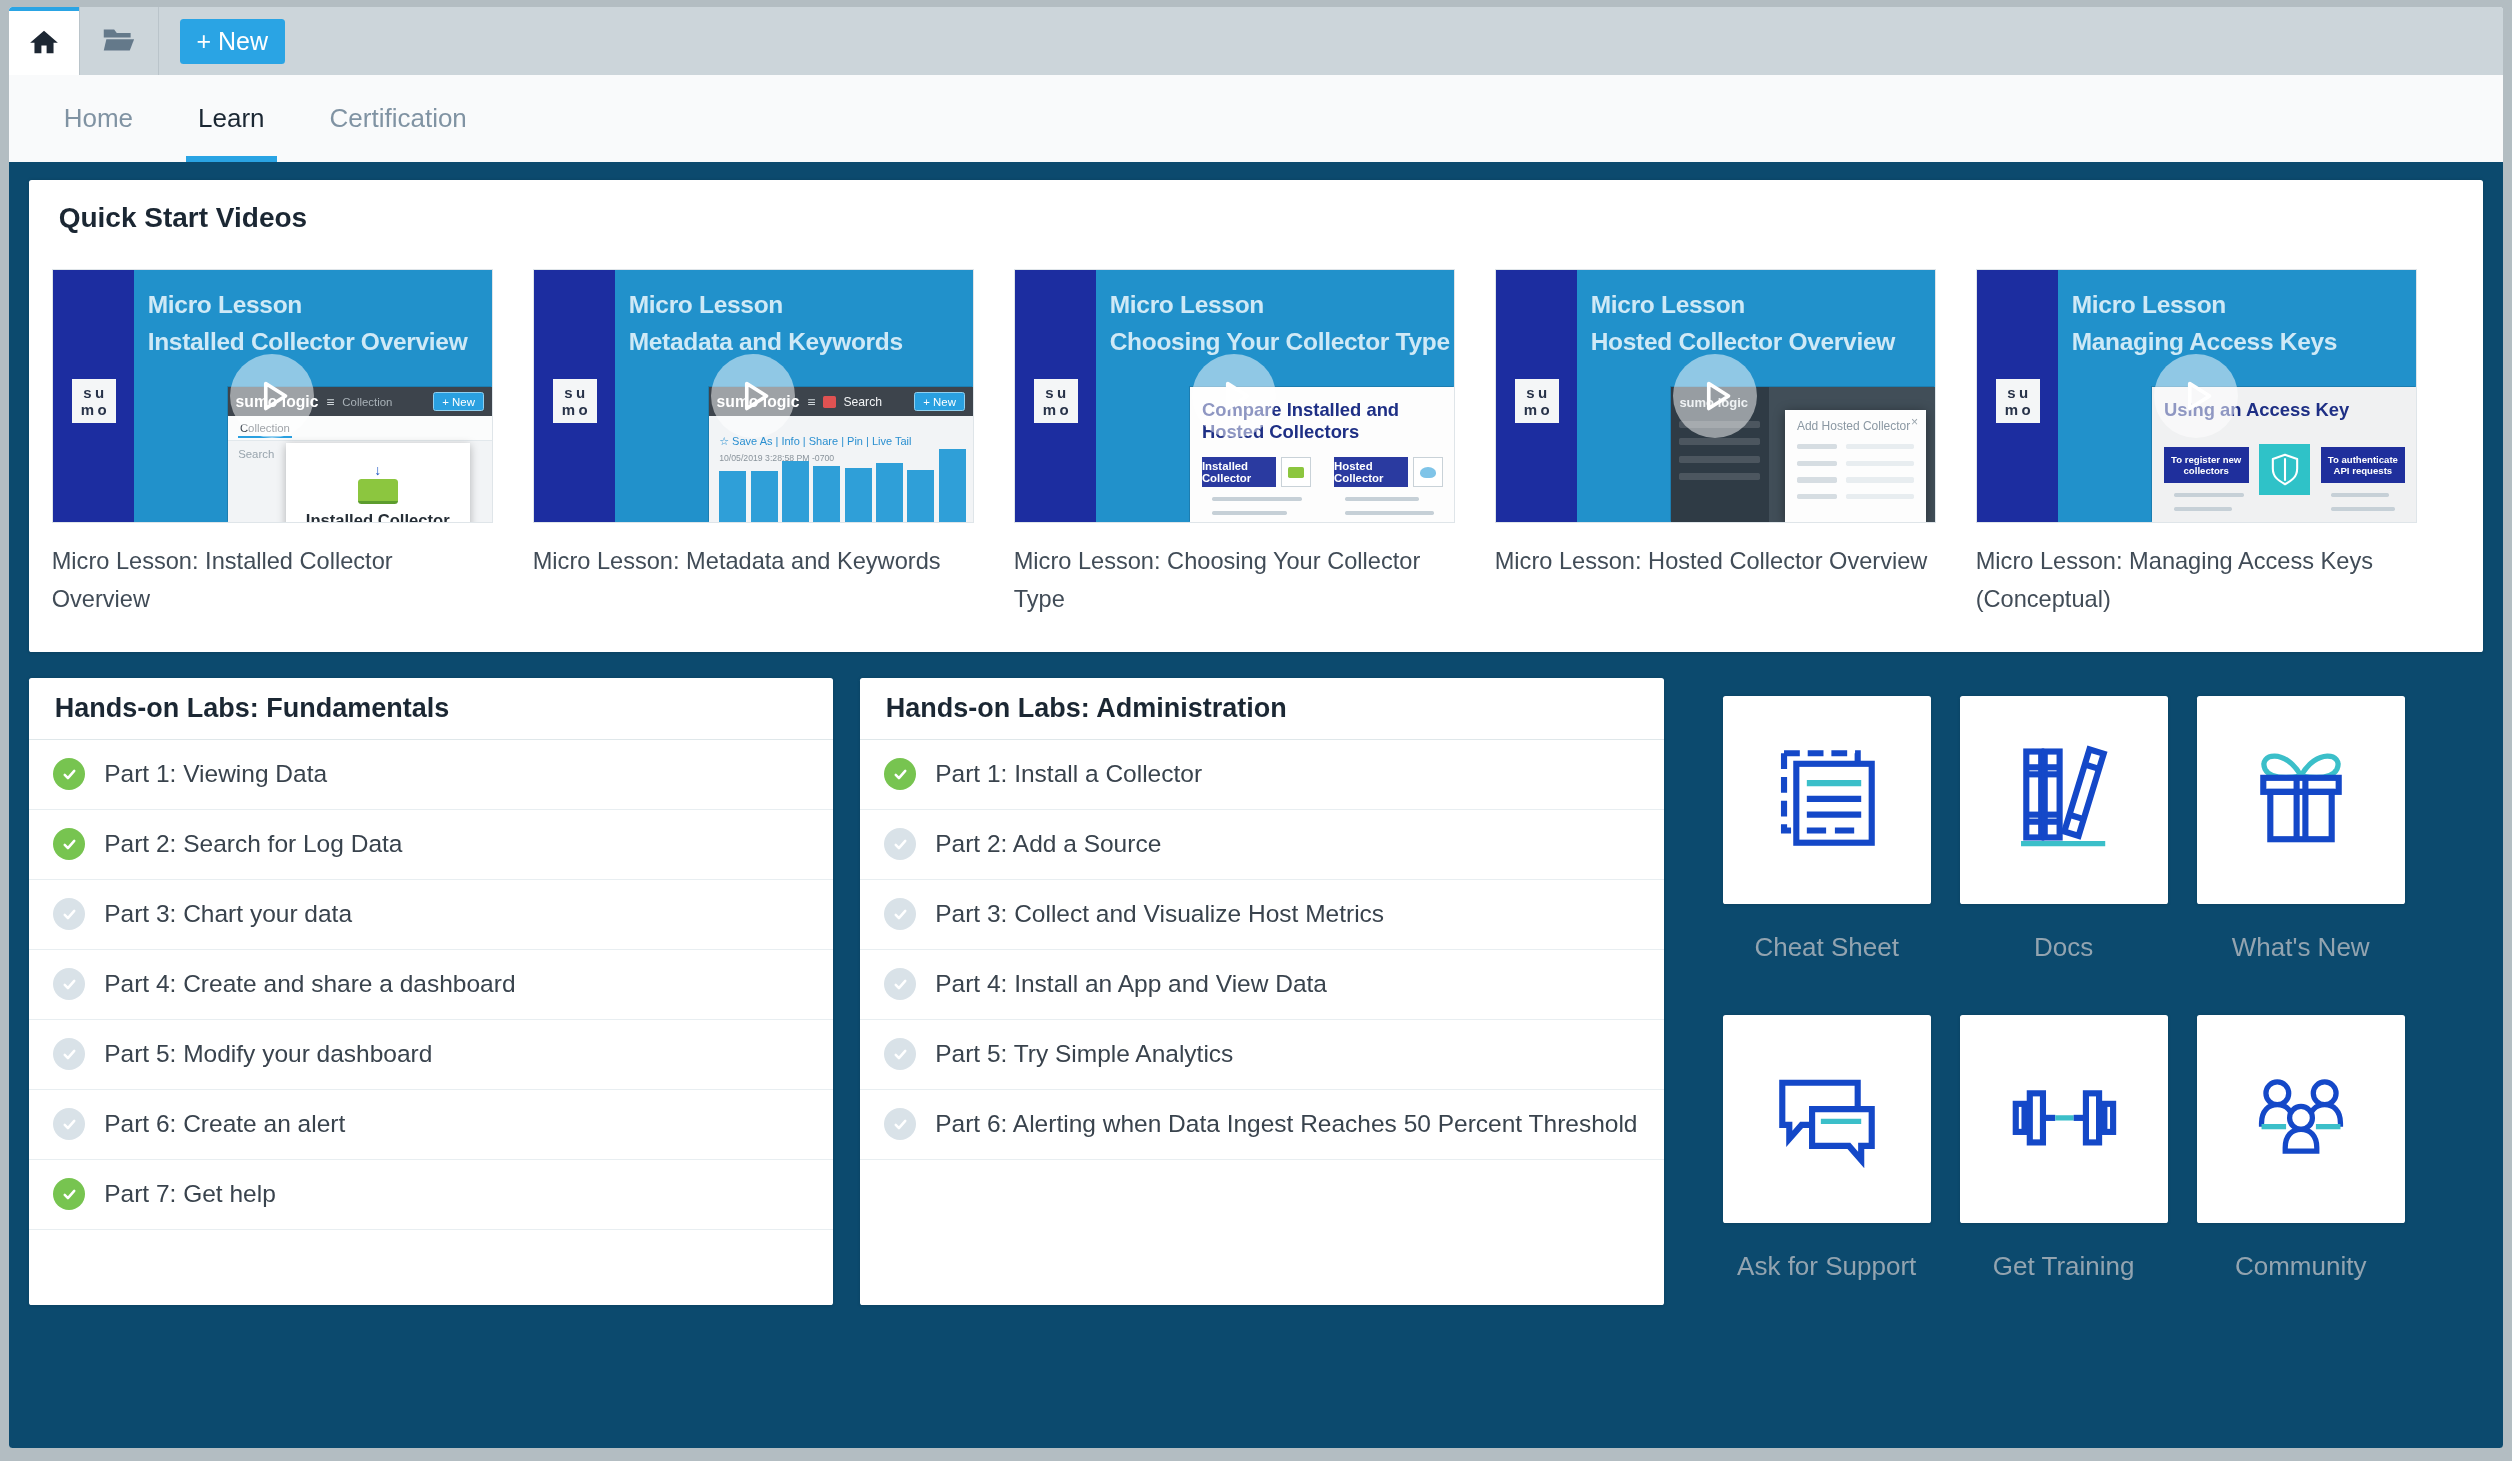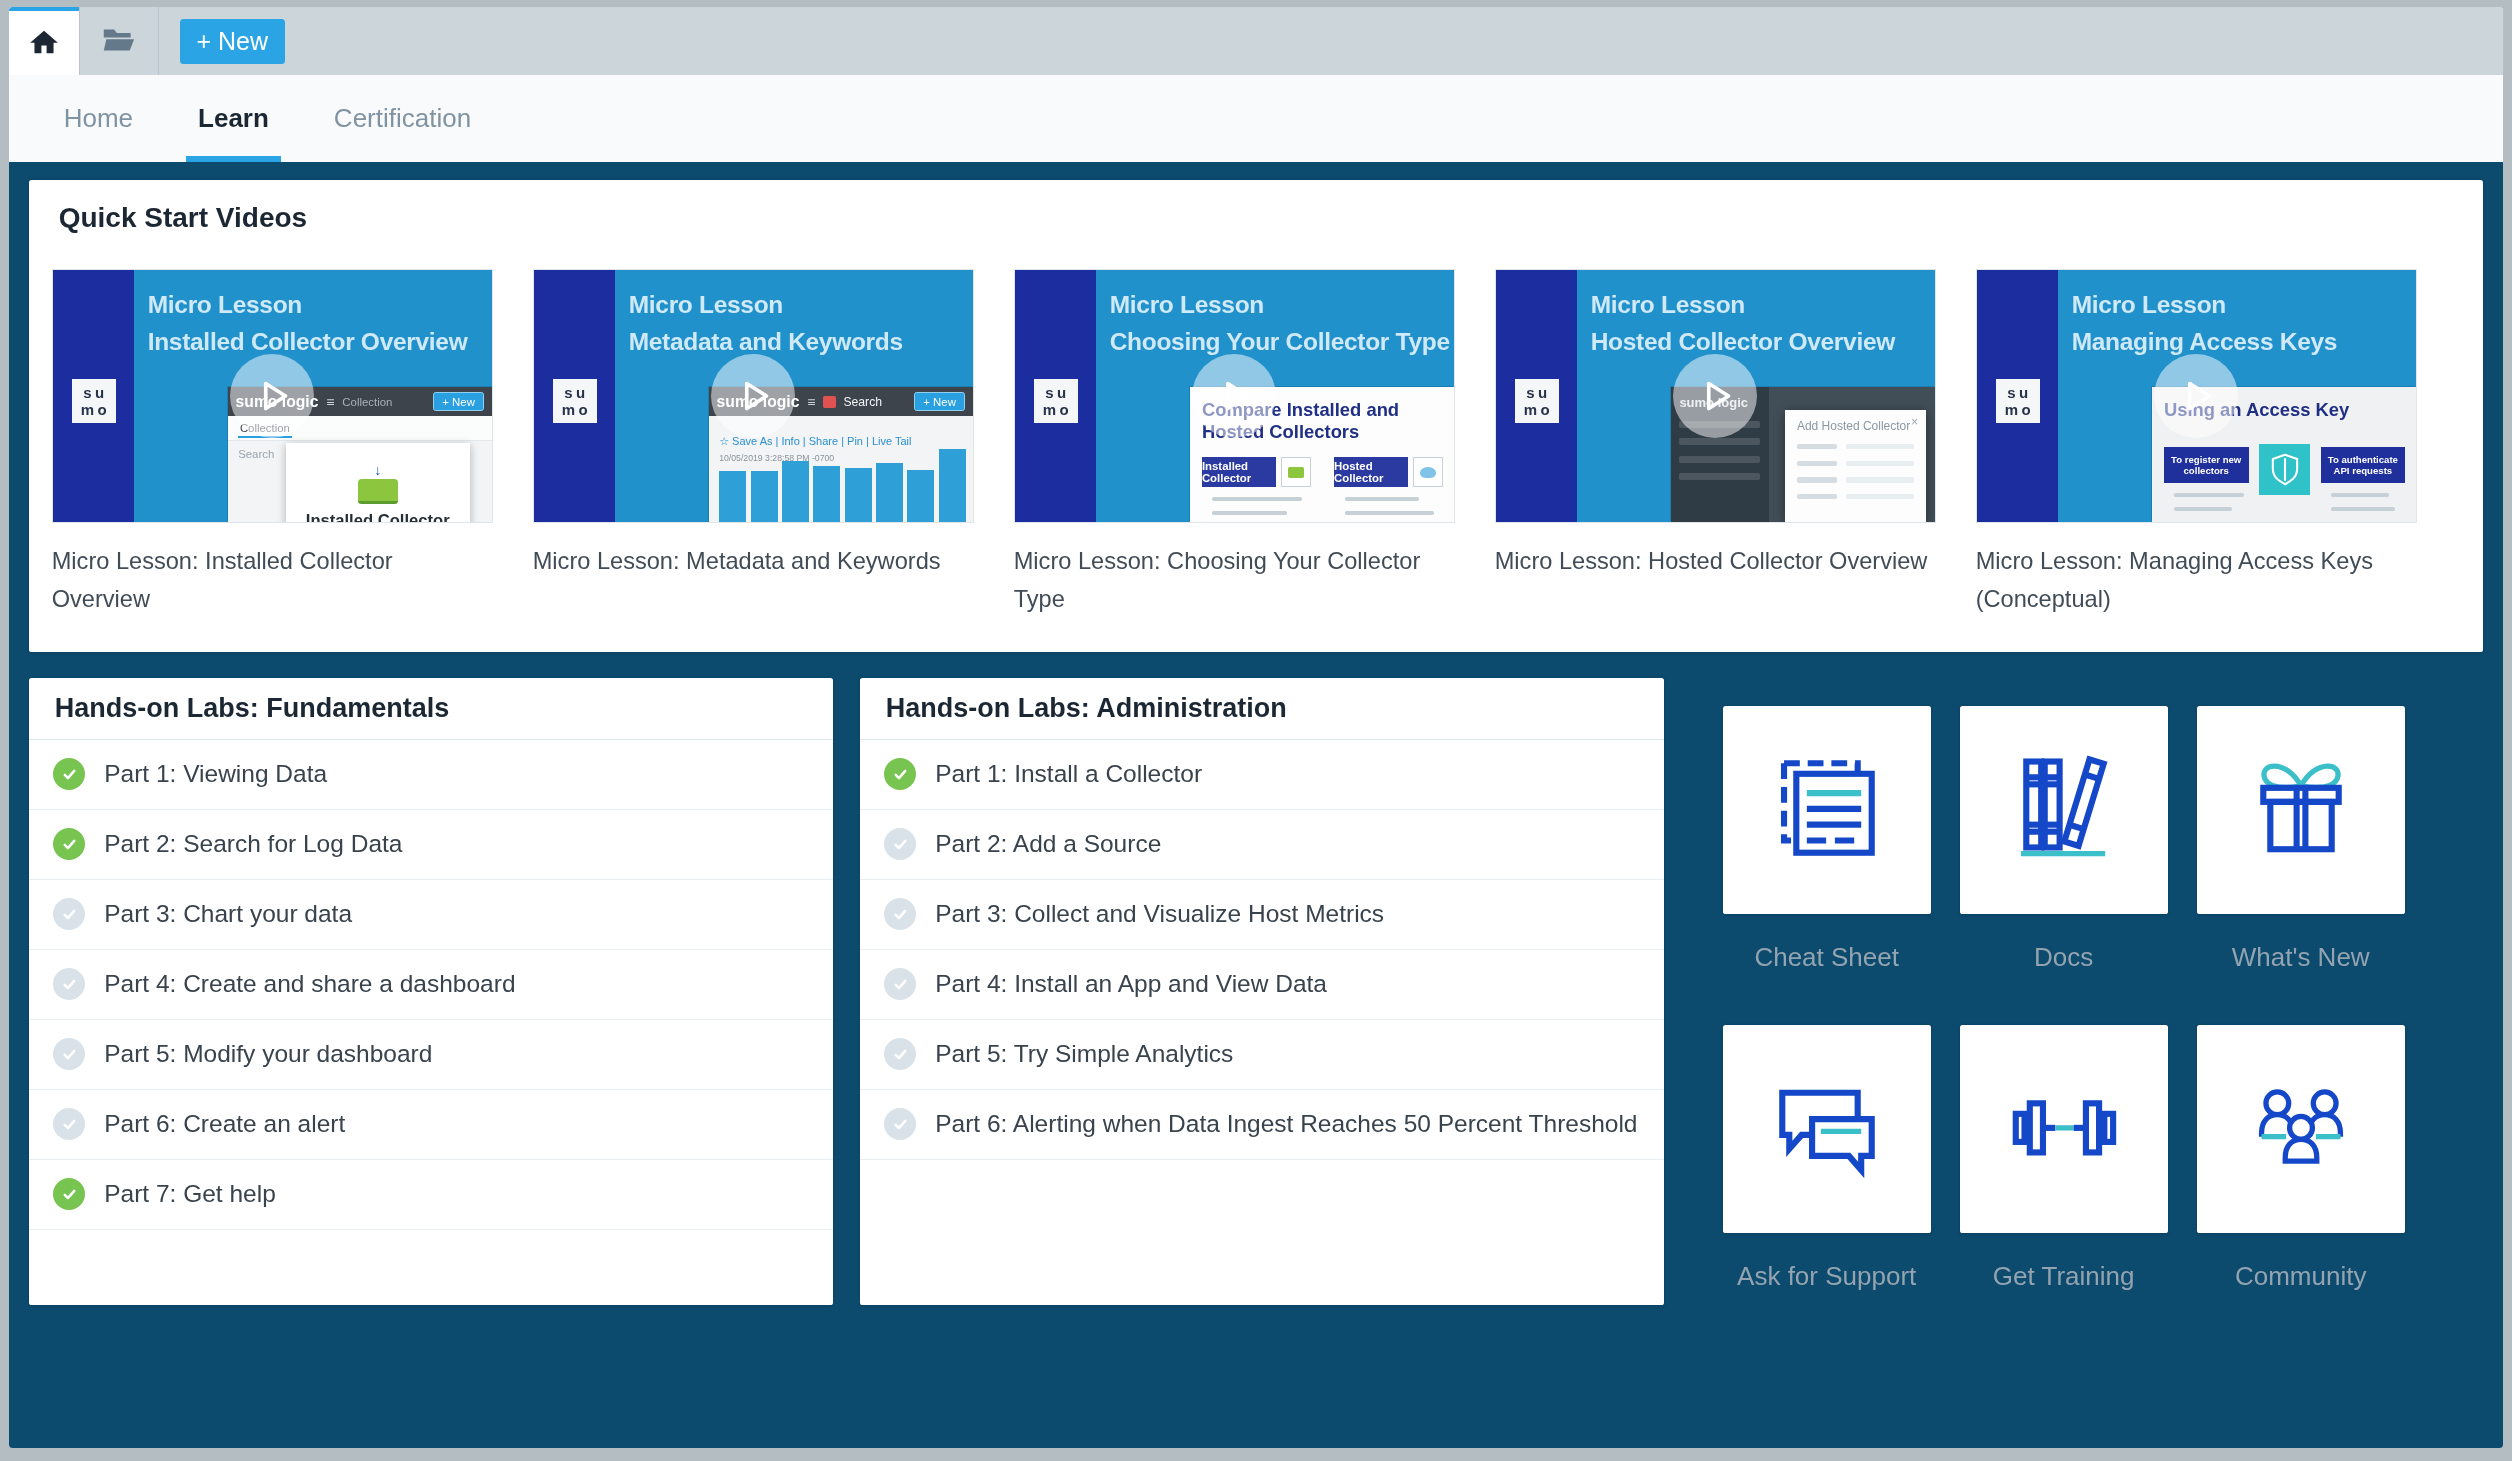--- a/index.html
+++ b/index.html
@@ -24,21 +24,21 @@
     margin:12.2px 0 0 21px; width:105px; height:45px; background:#2aa4e4;
     border-radius:3.5px; color:#fff; font-size:25px;
     display:flex; align-items:center; justify-content:center; cursor:pointer;
   }
   
   .subnav { height:87px; background:#f9fafb; display:flex; align-items:stretch; padding-left:55px; flex-shrink:0; }
   .nav-item {
     display:flex; align-items:center; font-size:26px; color:#8093a3;
     position:relative; margin-right:65px; cursor:pointer;
   }
-  .nav-item.active { color:#1b2733; font-weight:bold; }
+  .nav-item.active { color:#1b2733; font-weight:normal; }
   .nav-item.active::after {
     content:""; position:absolute; left:-12.2px; right:-12.2px; bottom:0; height:6.1px; background:#2aa4e4;
   }
   
   .content { flex:1; background:#0c4a6e; padding:17.5px 20px 0; overflow:hidden; }
   .card { background:#fff; border-radius:2.6px; box-shadow:0 0.9px 3.5px rgba(0,0,0,.13); }
   
   .quick-card { padding:21px 23px 26px; margin-bottom:26px; height:472px; }
   .section-title { font-size:28px; font-weight:bold; color:#1b2733; margin:1.7px 0 0 7px; }
   .videos { display:flex; gap:40px; margin-top:35px; }
@@ -114,21 +114,21 @@
   }
   .caption { margin-top:19px; font-size:23.6px; line-height:38px; color:#414c57; }
   
   .labs-row { display:flex; align-items:flex-start; }
   .lab-card { width:804px; height:627px; margin-right:27px; flex:none; }
   .lab-head { height:62px; display:flex; align-items:center; padding:11px 26px; font-size:27px; font-weight:bold; color:#1b2733; border-bottom:0.9px solid #dfe7ea; }
   .lab-item { height:70px; display:flex; align-items:center; gap:19px; padding:0 24.5px; border-bottom:0.9px solid #e8eef1; font-size:24.5px; color:#39434d; cursor:pointer; }
   .check { width:32px; height:32px; border-radius:50%; background:#d9e2e8; flex:none; display:flex; align-items:center; justify-content:center; }
   .check.done { background:#77c450; }
   
-  .resources { display:grid; grid-template-columns:repeat(3,208px); column-gap:29px; row-gap:52px; margin:28px 0 0 32px; }
+  .resources { display:grid; grid-template-columns:repeat(3,208px); column-gap:29px; row-gap:52px; margin:18px 0 0 32px; }
   .res { display:flex; flex-direction:column; align-items:center; cursor:pointer; }
   .res-tile { width:208px; height:208px; background:#fff; border-radius:2.6px; box-shadow:0 0.9px 3.5px rgba(0,0,0,.13); display:flex; align-items:center; justify-content:center; }
   .res-label { margin-top:28px; font-size:26px; color:#93a4b0; }
 </style>
 </head>
 <body>
 
 <div class="app">
 
   <div class="titlebar">

